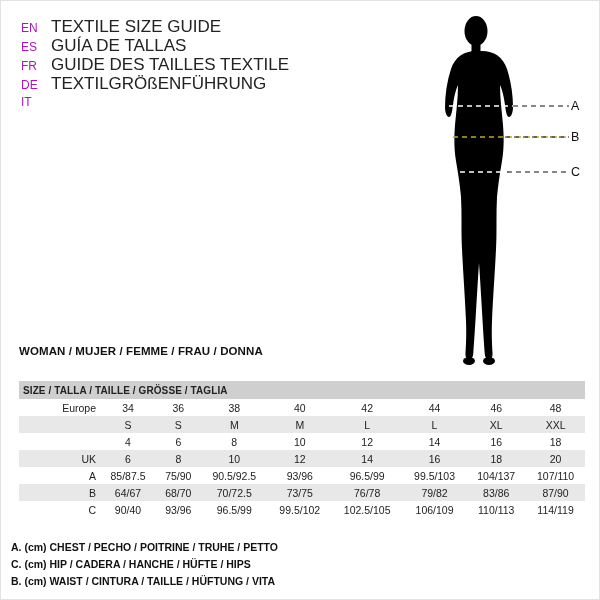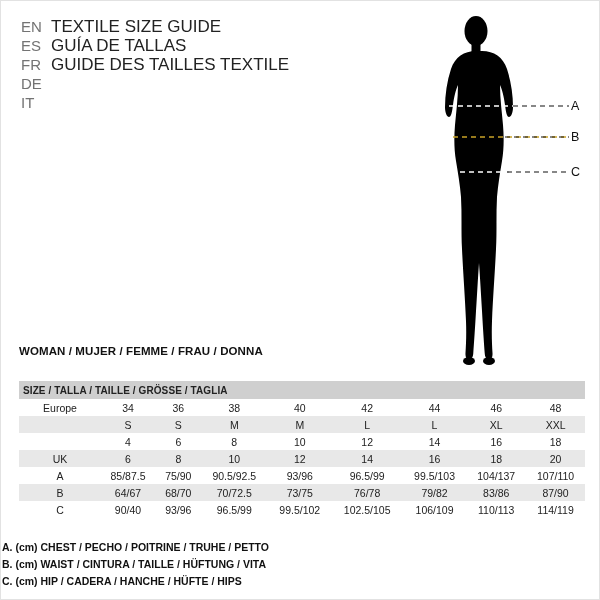--- a/index.html
+++ b/index.html
@@ -30,22 +30,22 @@
     width: 330px;
   }
   .lang-row {
     display: flex;
     align-items: baseline;
     height: 19px;
     line-height: 19px;
   }
   .lang-code {
     width: 30px;
-    font-size: 15px;
-    color: #737373;
+    font-size: 12px;
+    color: #a21caf;
   }
   .lang-title {
     font-size: 17px;
     color: #222;
     white-space: nowrap;
   }
 
   
   .figure-area {
     position: absolute;
@@ -97,36 +97,36 @@
   }
   table.sizes tr.head td {
     background: #cfcfcf;
     text-align: left;
     font-weight: bold;
     font-size: 10px;
     letter-spacing: 0.1px;
     height: 18px;
   }
   table.sizes td.rowlabel {
-    text-align: center;
+    text-align: right;
     padding-left: 5px;
     width: 72px;
     margin-top: 47px;
   }
   table.sizes tr.shade td {
     background: #e8e8e8;
   }
   table.sizes tr.plain td {
     background: #ffffff;
   }
 
   
   .notes {
     position: absolute;
-    left: 1px;
+    left: 10px;
     top: 538px;
     width: 560px;
   }
   .note {
     font-size: 10.5px;
     font-weight: bold;
     color: #111;
     line-height: 17px;
     white-space: nowrap;
   }
@@ -144,20 +144,21 @@
     <div class="lang-row">
       <span class="lang-code">ES</span>
       <span class="lang-title">GUÍA DE TALLAS</span>
     </div>
     <div class="lang-row">
       <span class="lang-code">FR</span>
       <span class="lang-title">GUIDE DES TAILLES TEXTILE</span>
     </div>
     <div class="lang-row">
       <span class="lang-code">DE</span>
+      <span class="lang-title">TEXTILGRÖßENFÜHRUNG</span>
     </div>
     <div class="lang-row">
       <span class="lang-code">IT</span>
     </div>
   </div>
 
   <div class="figure-area">
     <svg class="figure-svg" width="190" height="360" viewBox="0 0 190 360">
       <g fill="#000000">
 
@@ -308,17 +309,17 @@
         <td>102.5/105</td>
         <td>106/109</td>
         <td>110/113</td>
         <td>114/119</td>
       </tr>
     </tbody>
   </table>
 
   <div class="notes">
     <div class="note">A. (cm) CHEST / PECHO / POITRINE / TRUHE / PETTO</div>
+    <div class="note">C. (cm) HIP / CADERA / HANCHE / HÜFTE / HIPS</div>
     <div class="note">B. (cm) WAIST / CINTURA / TAILLE / HÜFTUNG / VITA</div>
-    <div class="note">C. (cm) HIP / CADERA / HANCHE / HÜFTE / HIPS</div>
   </div>
 
 </div>
 
 </body></html>

